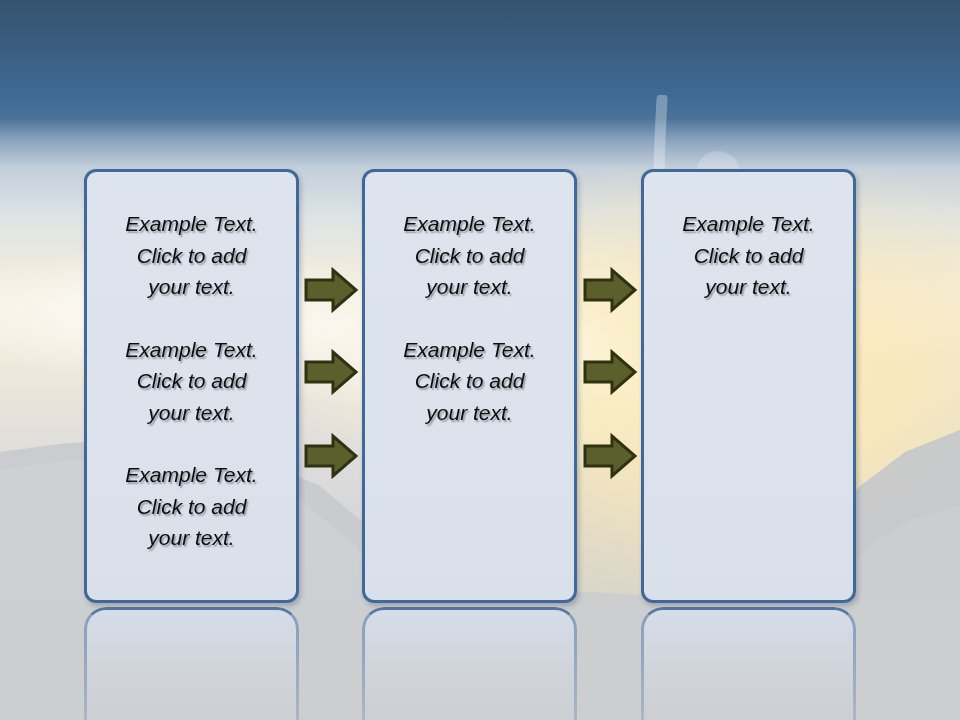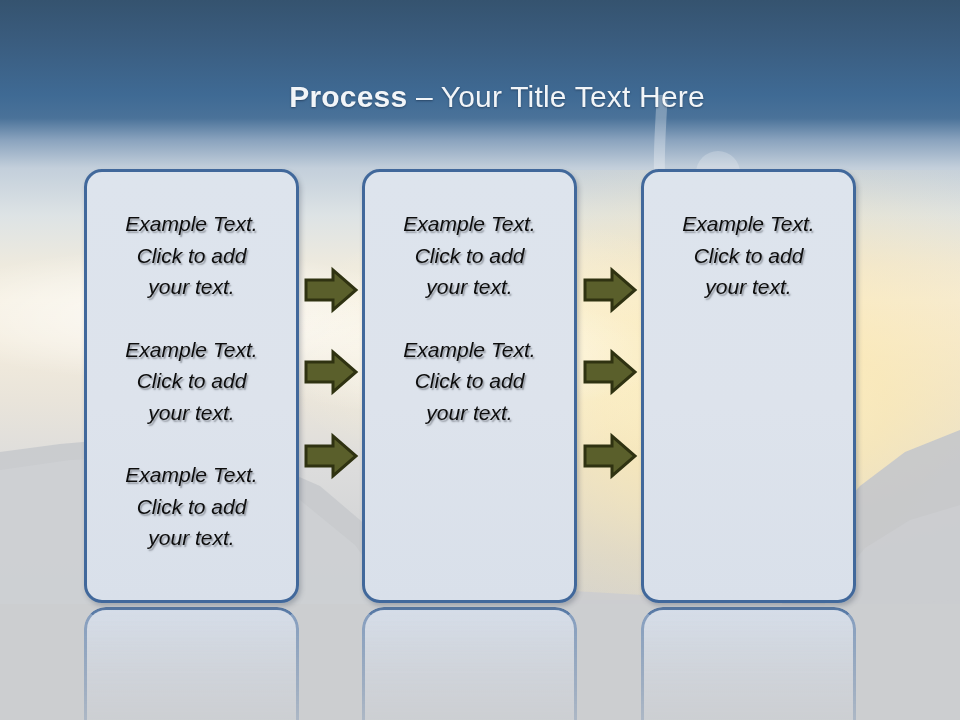--- a/index.html
+++ b/index.html
@@ -103,21 +103,21 @@
   .title .strong { font-weight: bold; }
   .title .rest { font-weight: normal; }
 
   
   .box {
     position: absolute;
     top: 169px;
     width: 215px;
     height: 434px;
     border: 3px solid #41689b;
-    border-radius: 18px;
+    border-radius: 12px;
     background: linear-gradient(to bottom, #dde4ed 0%, #dde3ec 55%, #d9e0ea 100%);
     box-shadow: 2px 3px 5px rgba(60,70,85,0.30);
     box-sizing: border-box;
     padding: 36px 14px 0 14px;
   }
   #box-1 { left: 84px; }
   #box-2 { left: 362px; }
   #box-3 { left: 641px; }
 
   .box-text {
@@ -191,23 +191,20 @@
     <path d="M380,600 L520,588 L660,596 L800,612 L960,600 L960,720 L380,720 Z" fill="#cbcdd0" opacity="0.85"></path>
 
     <rect x="0" y="604" width="960" height="116" fill="#cbcdd0" opacity="0.95"></rect>
   </svg>
 
   <svg class="bg-hook" viewBox="0 0 220 140" preserveAspectRatio="none">
     <path d="M62,4 C60,44 58,66 60,84 C62,100 72,108 86,104 C96,101 100,92 97,84" fill="none" stroke="#ffffff" stroke-opacity="0.30" stroke-width="11" stroke-linecap="round"></path>
     <circle cx="118" cy="78" r="22" fill="#ffffff" fill-opacity="0.22"></circle>
   </svg>
 
-  <div class="title">
-    <span class="strong">Process</span><span class="rest"> – Your Title Text Here</span>
-  </div>
 
   <div class="reflect-wrap" id="refl-1">
     <div class="refl-inner"></div>
   </div>
   <div class="reflect-wrap" id="refl-2">
     <div class="refl-inner"></div>
   </div>
   <div class="reflect-wrap" id="refl-3">
     <div class="refl-inner"></div>
   </div>

